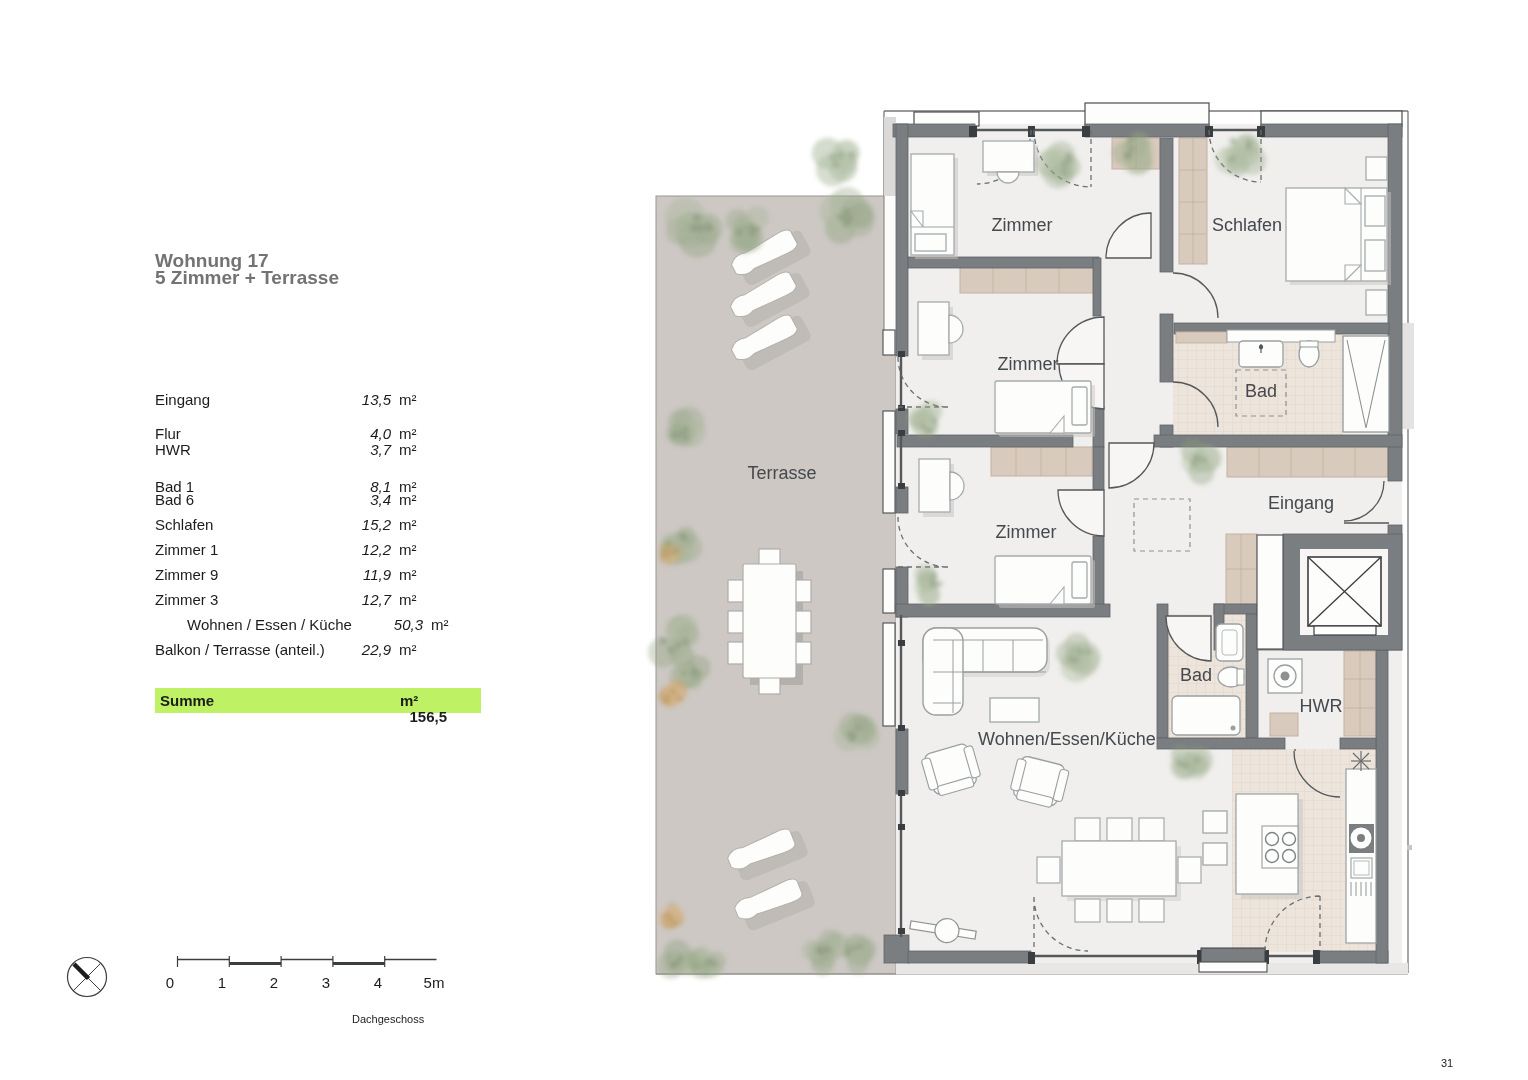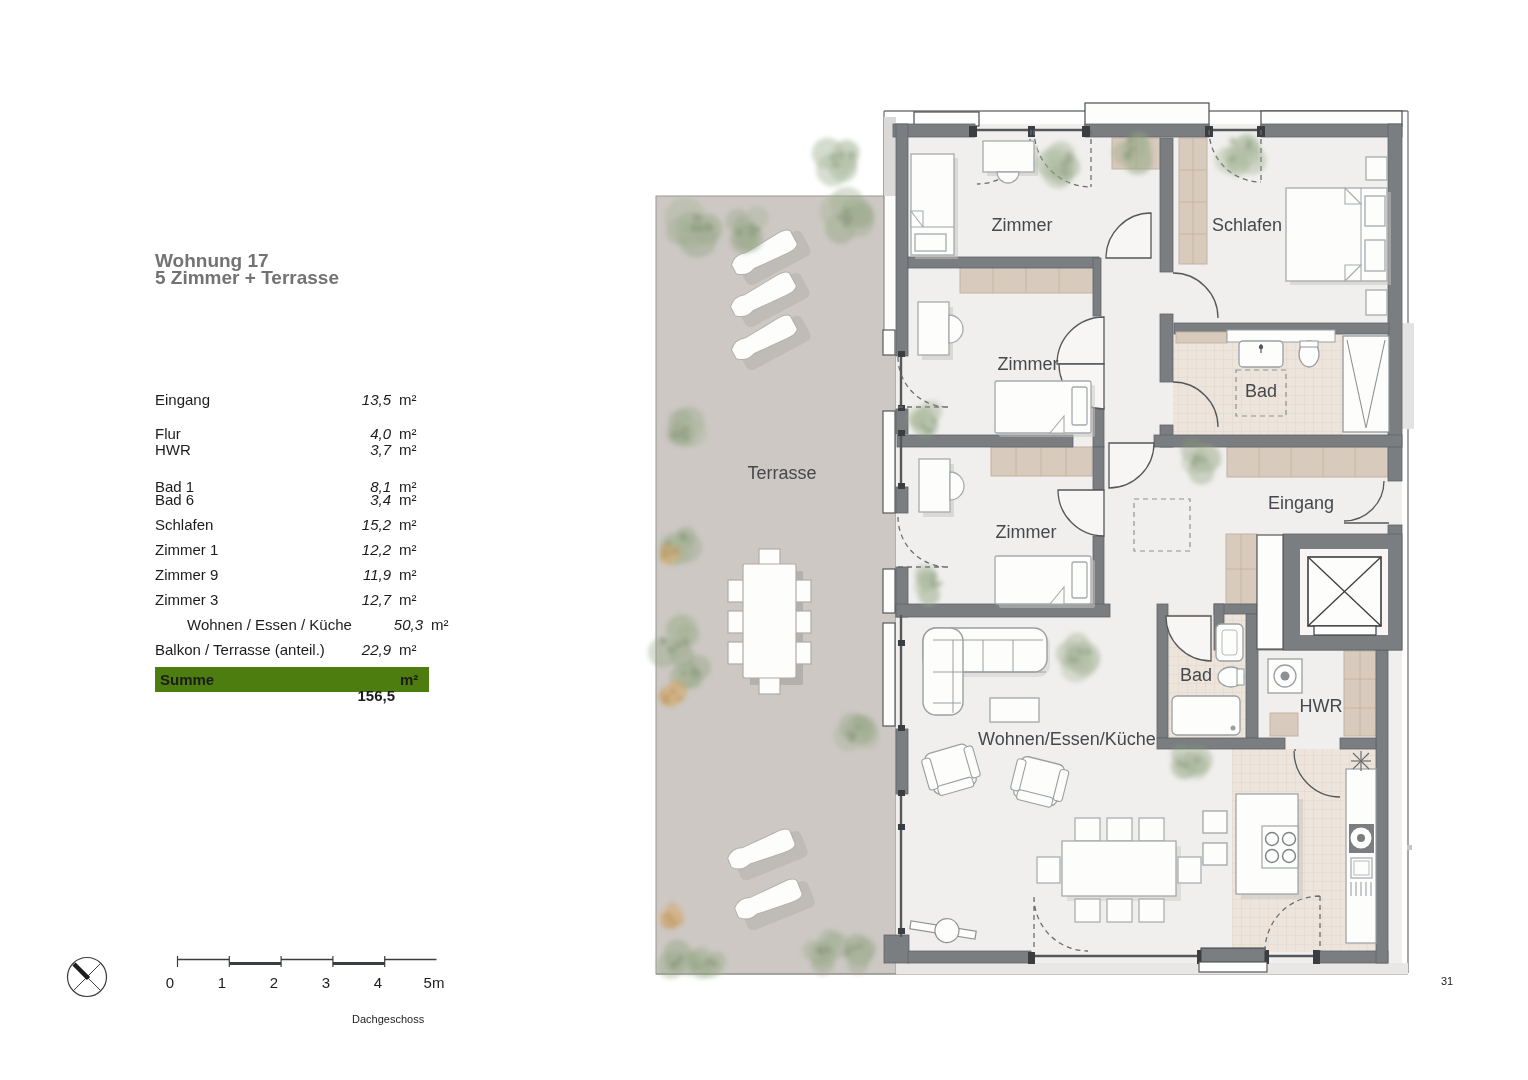--- a/index.html
+++ b/index.html
@@ -3,21 +3,21 @@
 <meta charset="utf-8">
 <style>
   html,body{margin:0;padding:0;background:#fff;width:1528px;height:1080px;overflow:hidden;}
   body{font-family:"Liberation Sans",sans-serif;position:relative;}
   .abs{position:absolute;}
   .ttl{font-size:19px;font-weight:bold;color:#737373;line-height:17px;}
   .row{font-size:15px;color:#1c1c1c;height:25px;line-height:25px;position:absolute;left:155px;width:262px;}
   .row .lbl{position:absolute;left:0;}
   .row .val{position:absolute;right:26px;width:80px;text-align:right;font-style:italic;}
   .row .m2{position:absolute;left:244px;}
-  #summe{position:absolute;left:155px;top:667px;width:274px;height:25px;background:#4d7c0f;font-size:15px;line-height:25px;font-weight:bold;color:#1c1c1c;}
+  #summe{position:absolute;left:155px;top:688px;width:326px;height:25px;background:#bef264;font-size:15px;line-height:25px;font-weight:bold;color:#1c1c1c;}
   #summe .lbl{position:absolute;left:5px;}
   #summe .val{position:absolute;right:34px;width:80px;text-align:right;margin-top:16px;}
   #summe .m2{position:absolute;left:245px;}
   .ft{font-size:11px;color:#1c1c1c;}
 </style>
 </head>
 <body>
 <div class="abs" style="left:155px;top:252px;">
   <div class="ttl">Wohnung 17<br>5 Zimmer + Terrasse</div>
 </div>
@@ -75,21 +75,21 @@
     <span class="lbl">Balkon / Terrasse (anteil.)</span>
     <span class="val">22,9</span>
     <span class="m2">m²</span>
   </div>
 <div id="summe">
     <span class="lbl">Summe</span>
     <span class="val">156,5</span>
     <span class="m2">m²</span>
   </div>
 <div class="ft abs" style="left:352px;top:1013px;">Dachgeschoss</div>
-<div class="ft abs" style="left:1441px;top:975px;">31</div>
+<div class="ft abs" style="left:1441px;top:1057px;">31</div>
 <svg class="abs" style="left:0;top:0;" width="1528" height="1080" viewBox="0 0 1528 1080">
 
 <defs>
 <pattern id="tile" width="9" height="9" patternUnits="userSpaceOnUse">
   <rect width="9" height="9" fill="#ede4db"></rect>
   <path d="M9,0 L9,9 M0,9 L9,9" stroke="#e3d6c9" stroke-width="1" fill="none"></path>
 </pattern>
 <filter id="soft" x="-50%" y="-50%" width="200%" height="200%">
         <feGaussianBlur stdDeviation="1.9"></feGaussianBlur>
       </filter>

